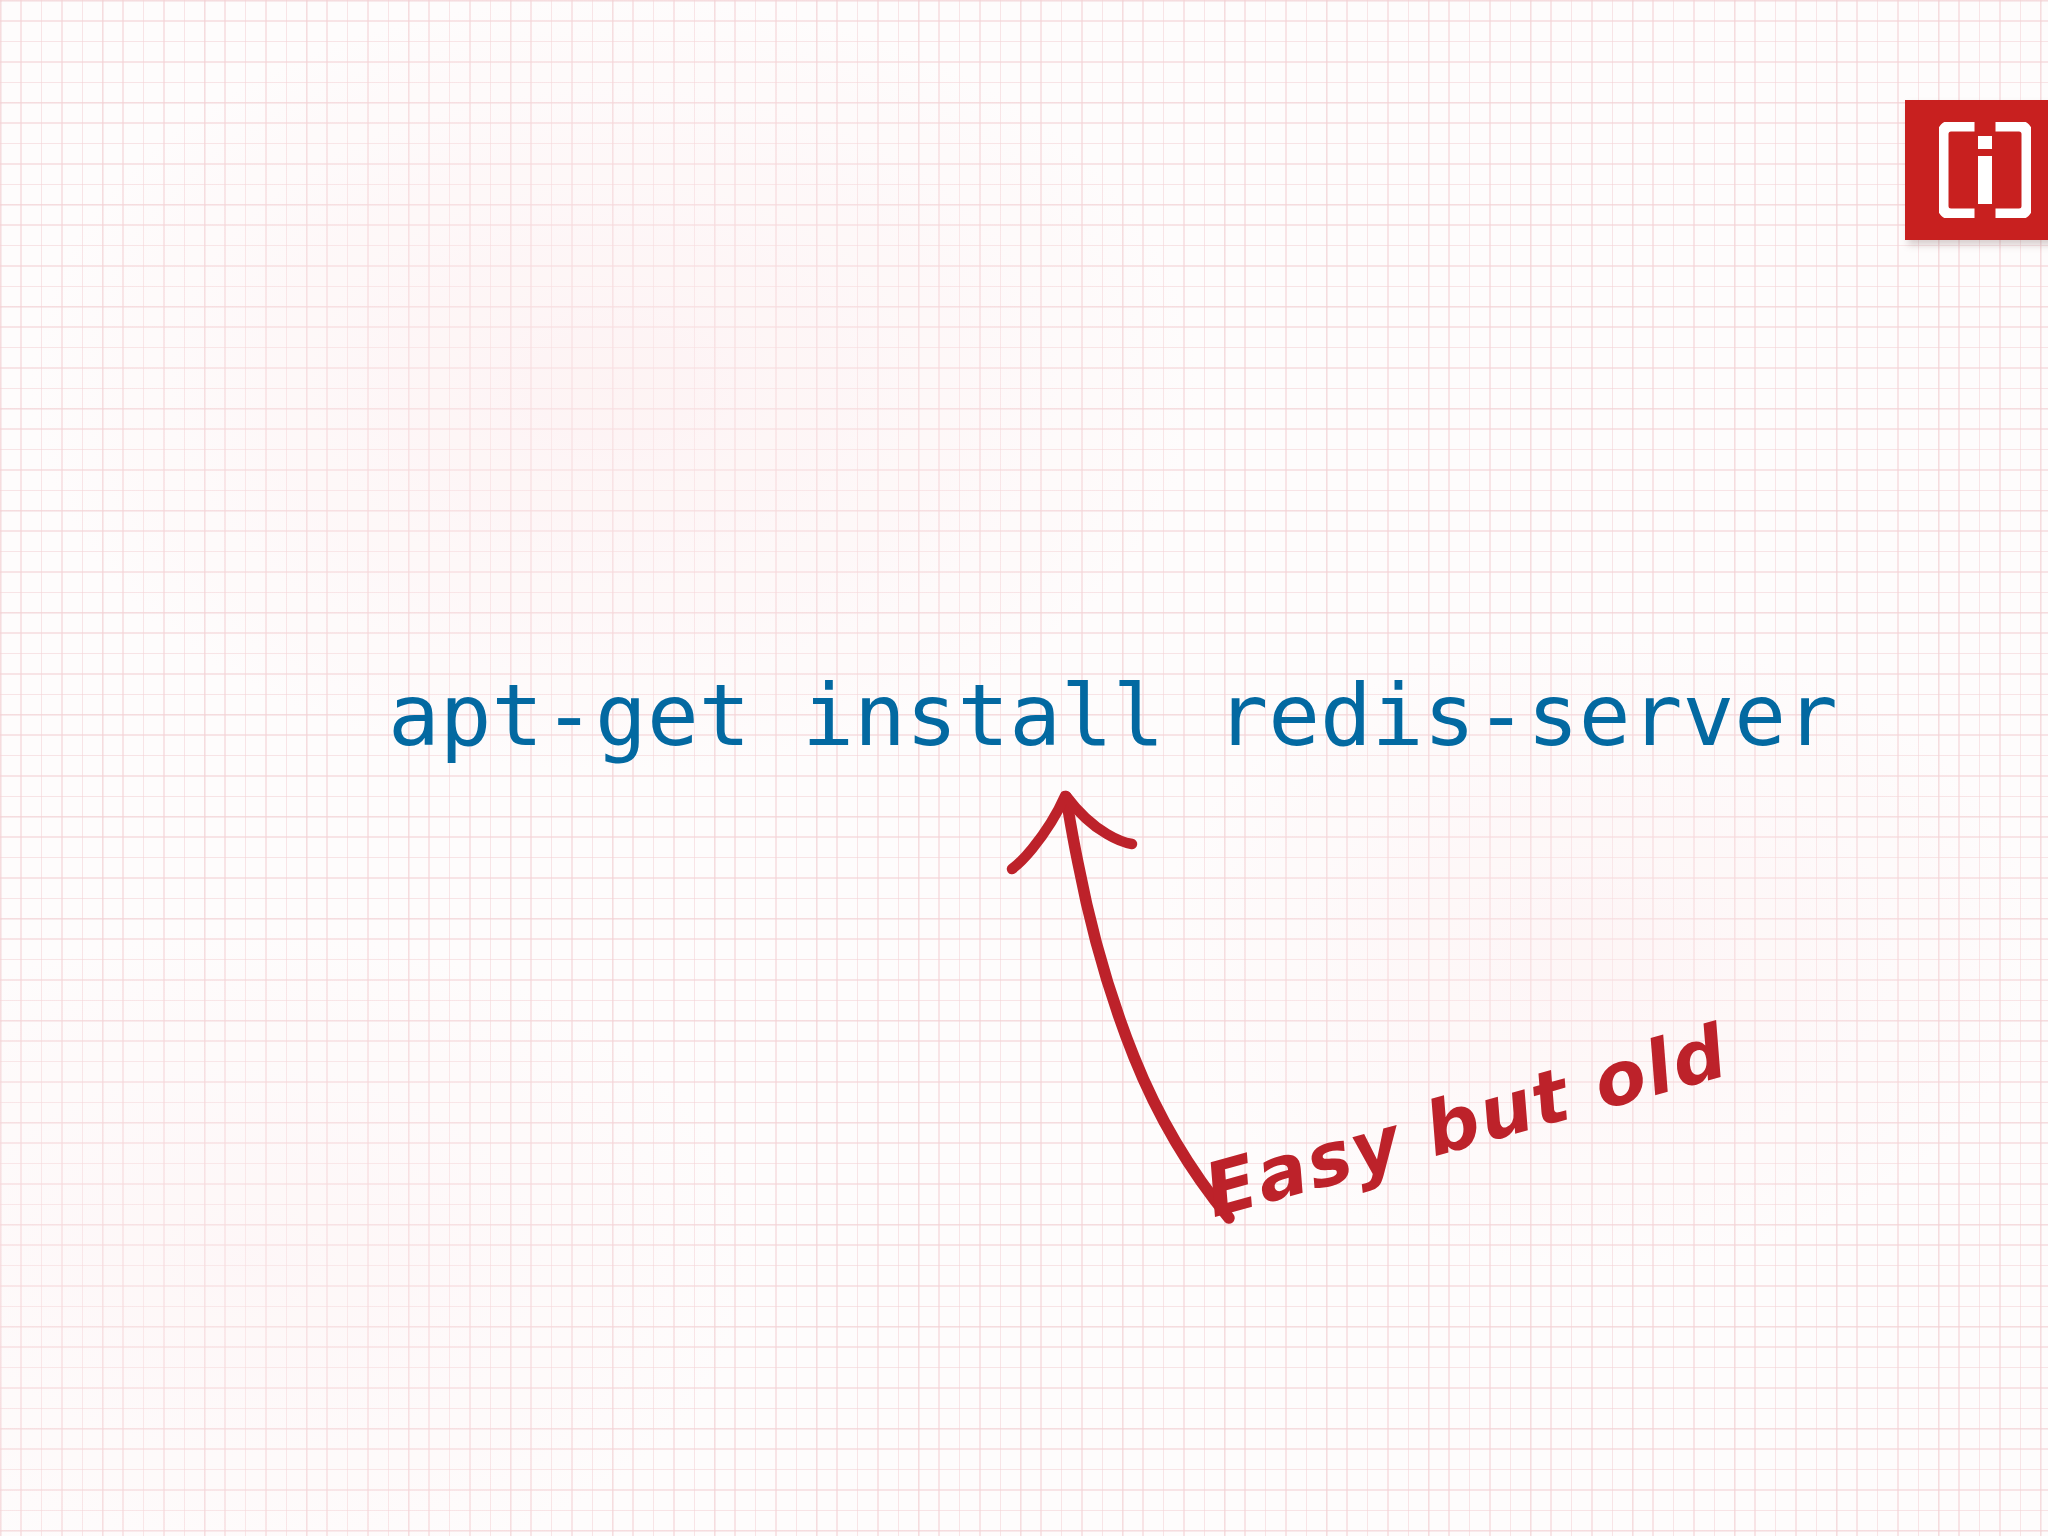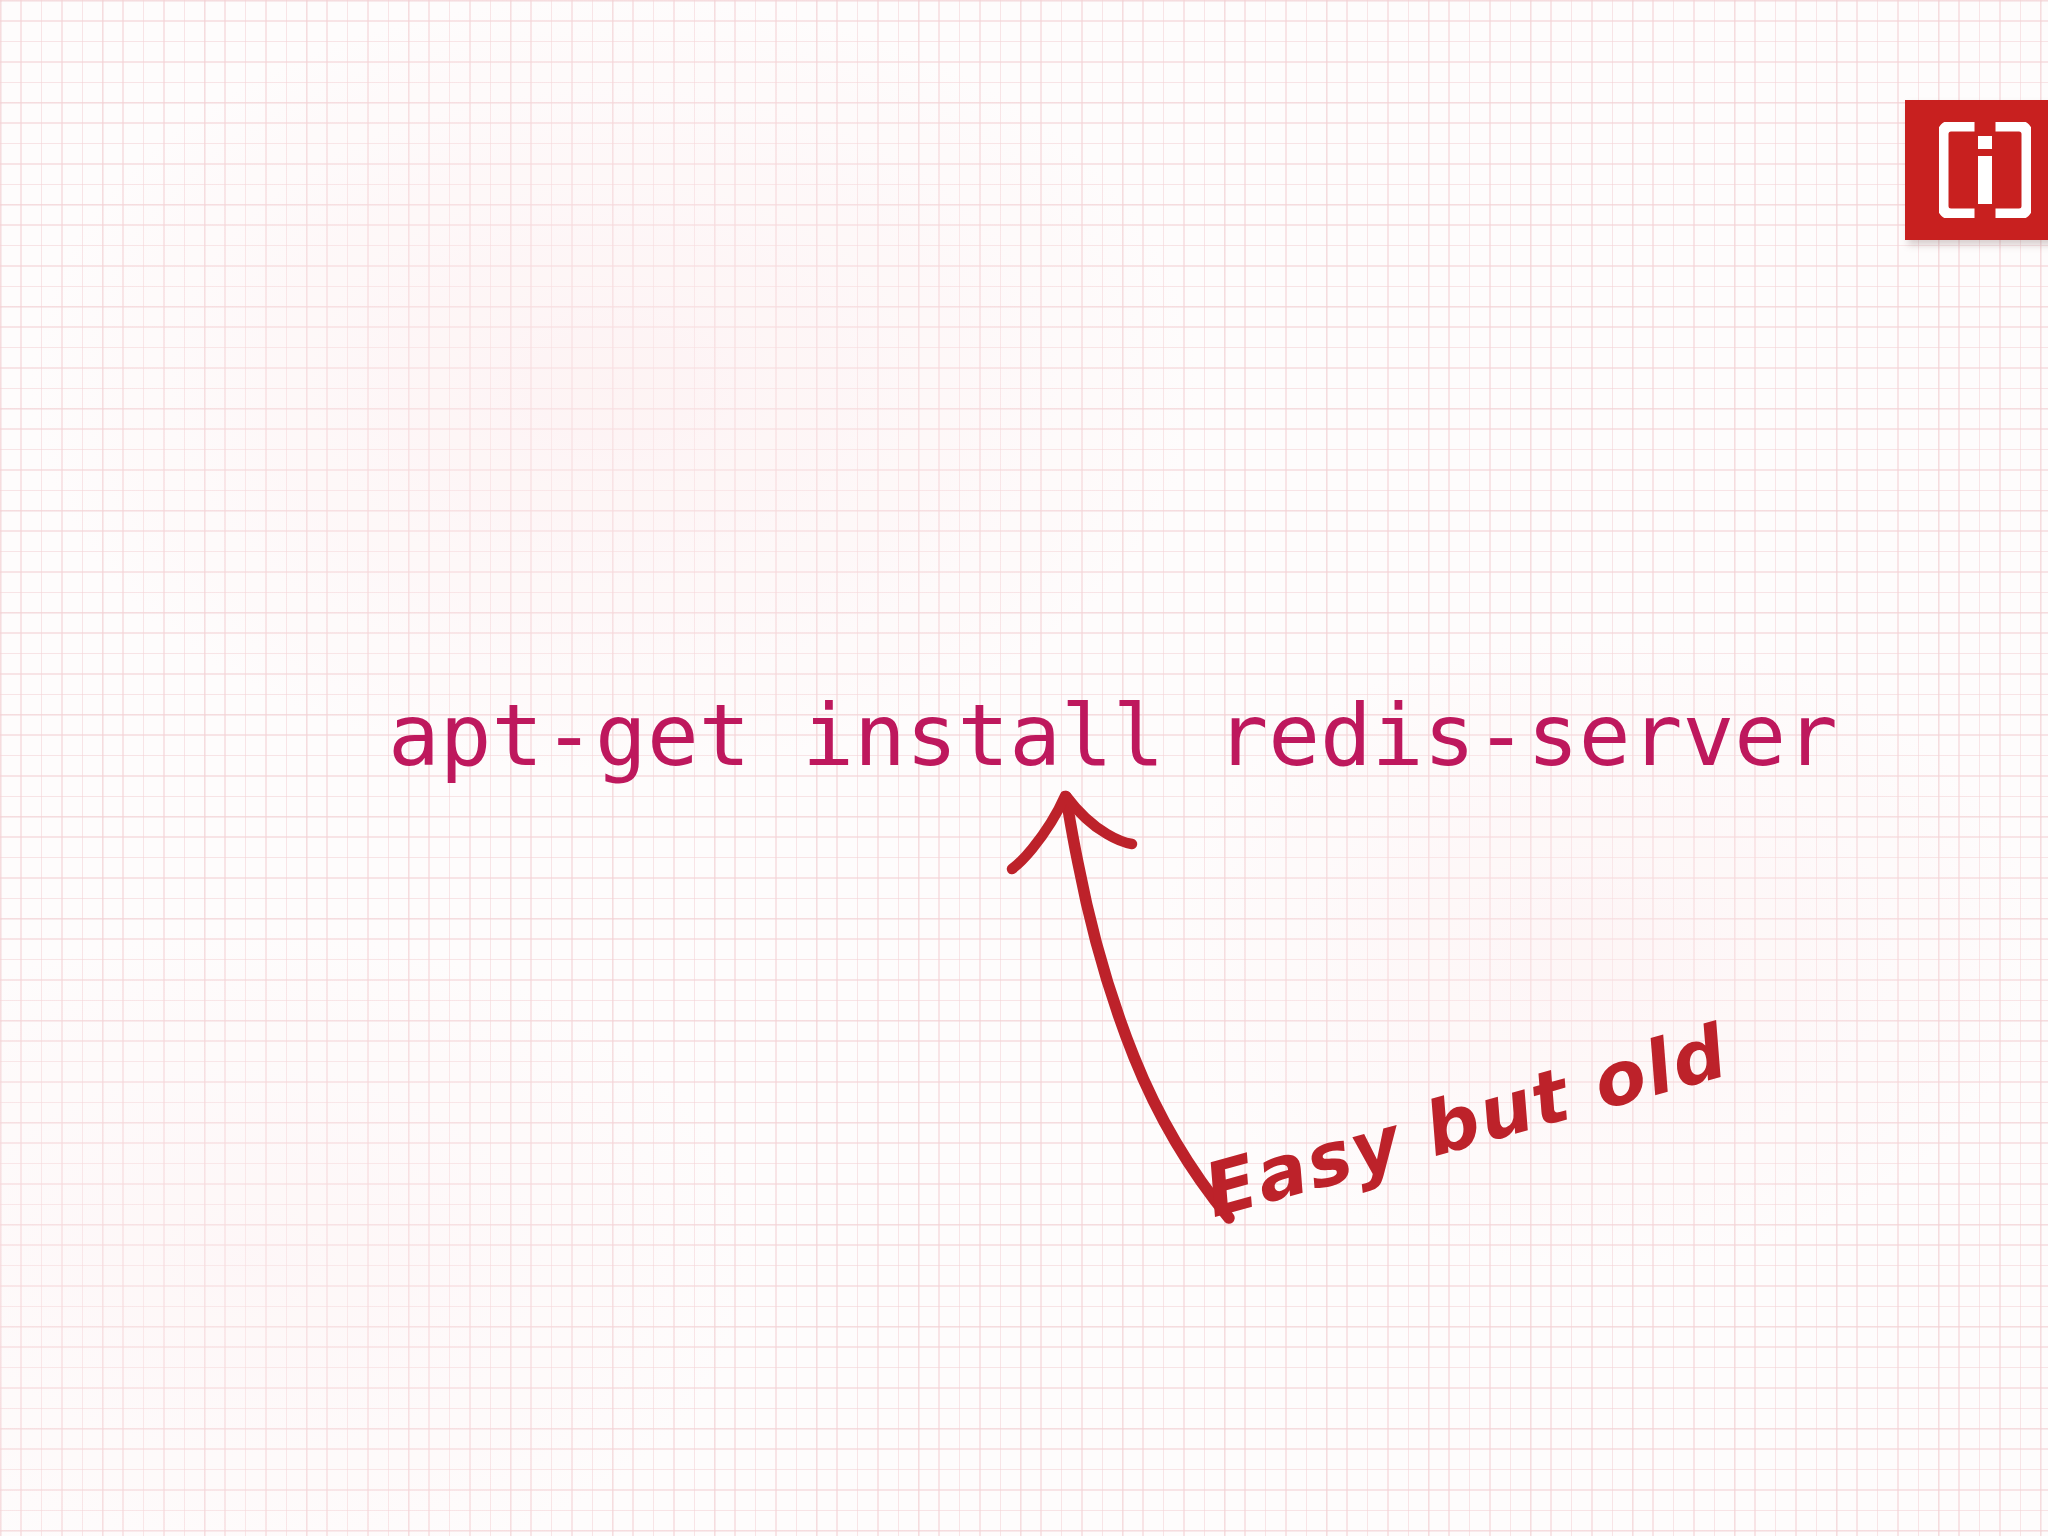--- a/index.html
+++ b/index.html
@@ -48,26 +48,26 @@
     position: absolute;
     inset: 0;
     background: rgba(255,255,255,0.34);
     pointer-events: none;
   }
 
   
   #command-text {
     position: absolute;
     left: 388px;
-    top: 692px;
+    top: 672px;
     font-family: "DejaVu Sans Mono", "Liberation Mono", monospace;
     font-size: 86px;
     line-height: 1;
     letter-spacing: 0px;
-    color: #be185d;
+    color: #0369a1;
     white-space: pre;
     font-weight: 400;
   }
 
   
   #annotation-layer {
     position: absolute;
     inset: 0;
     pointer-events: none;
   }

